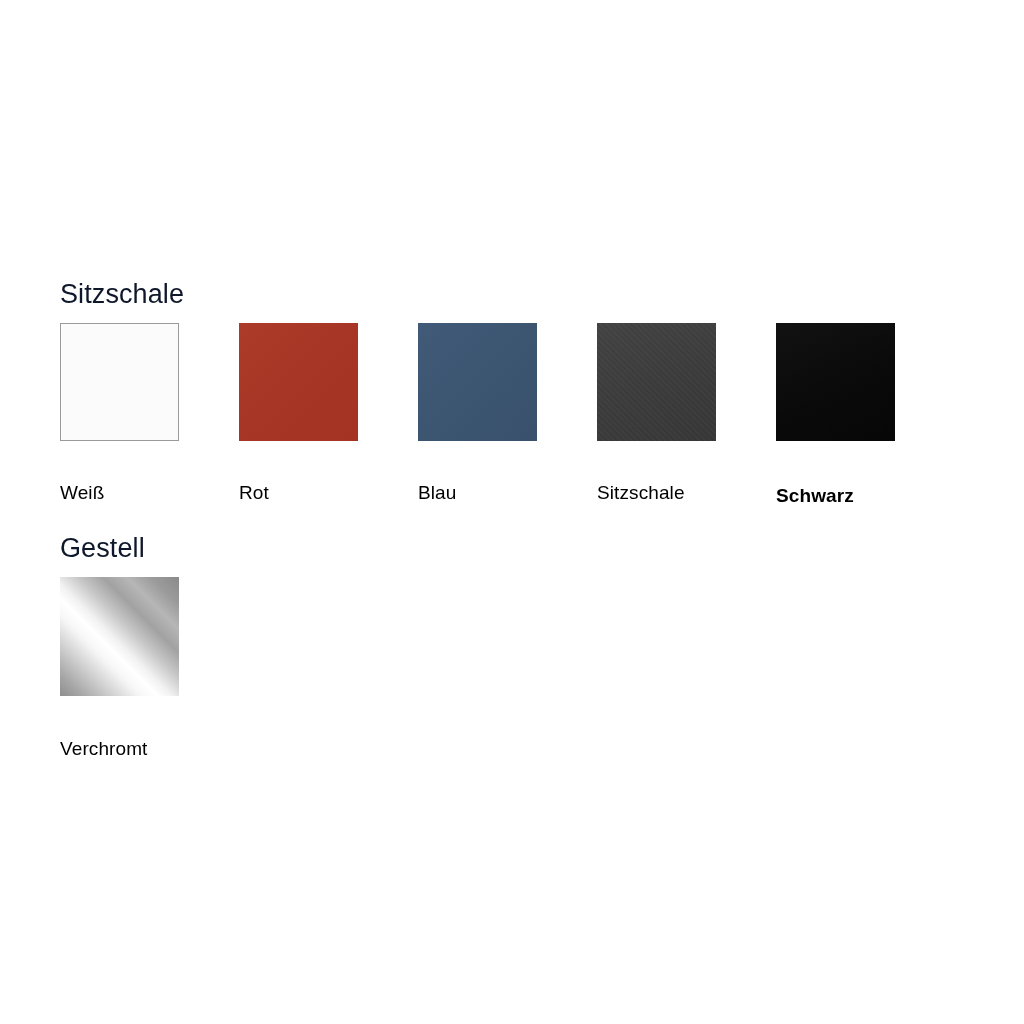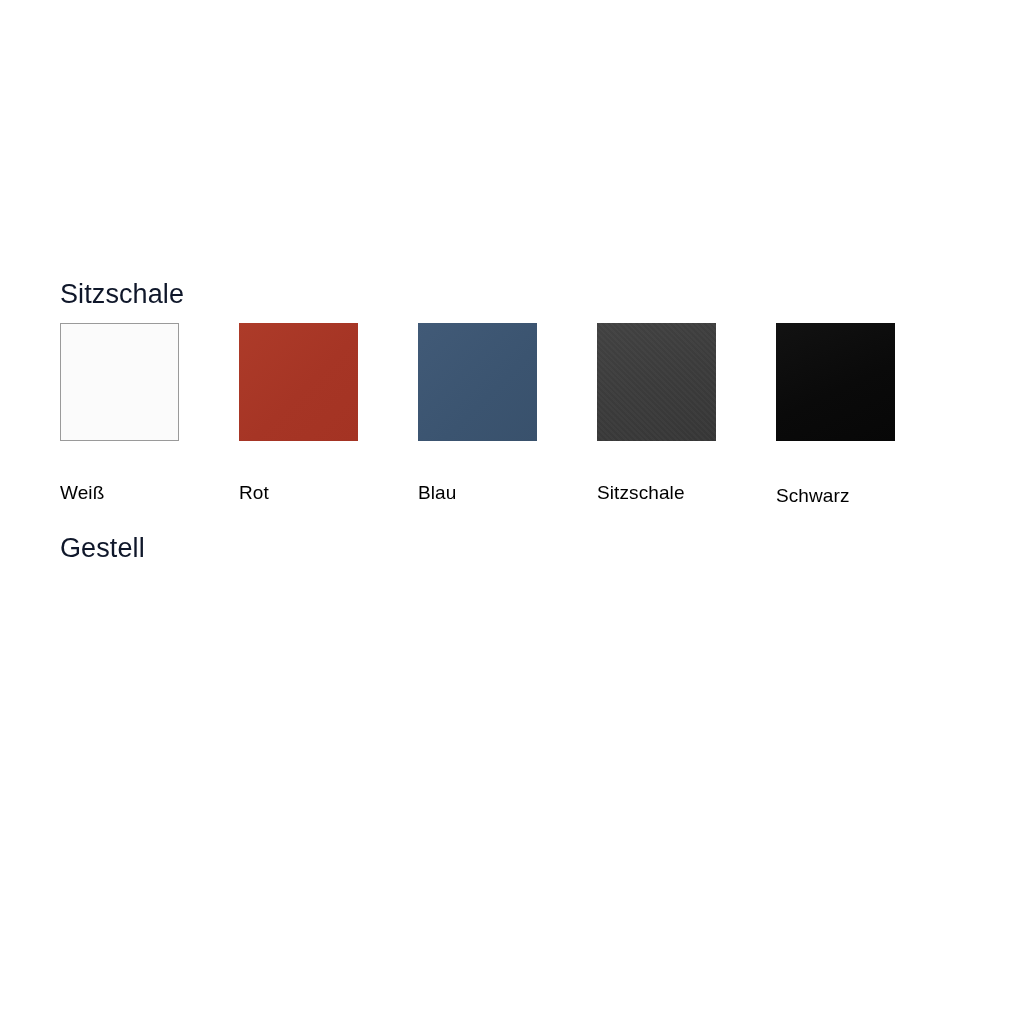--- a/index.html
+++ b/index.html
@@ -110,21 +110,21 @@
   .swatch-label {
     font-size: 19px;
     font-weight: 400;
     line-height: 22px;
     letter-spacing: 0.1px;
     color: #000000;
     margin-top: 11px;
     white-space: nowrap;
   }
   
-  .swatch-item-schwarz .swatch-label { margin-top: 14px; }
+  .swatch-item-schwarz .swatch-label { margin-top: 14px; font-weight: bold; }
 
   .group-gestell .swatch-chip { height: 119px; }
   .group-gestell .swatch-label { margin-top: 12px; }
 </style>
 </head>
 <body>
 
 <div class="option-board">
 
   <section class="group group-sitzschale">
@@ -156,15 +156,23 @@
         <span class="swatch-chip chip-schwarz"></span>
         <span class="swatch-label">Schwarz</span>
       </div>
 
     </div>
   </section>
 
   <section class="group group-gestell">
     <h2 class="group-heading">Gestell</h2>
 
+    <div class="swatch-row">
+
+      <div class="swatch-item swatch-item-verchromt">
+        <span class="swatch-chip chip-verchromt"></span>
+        <span class="swatch-label">Verchromt</span>
+      </div>
+
+    </div>
   </section>
 
 </div>
 
 </body></html>

